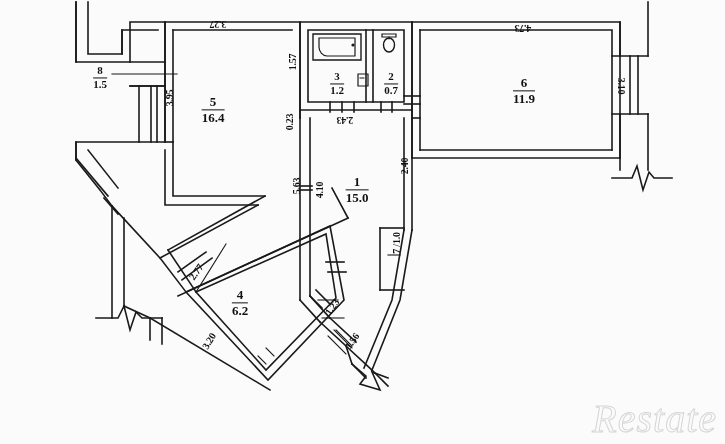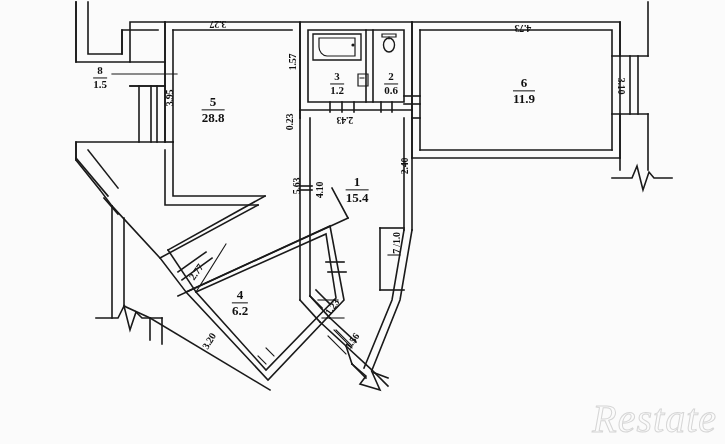--- a/index.html
+++ b/index.html
@@ -247,46 +247,46 @@
       <path d="M328 336 L346 354" stroke-width="1.1"></path>
       <path d="M334 330 L352 348" stroke-width="1.1"></path>
     </g>
 
     <path d="M76 2 L76 62"></path>
   </g>
 </svg>
 
 <div class="room-label" id="lbl-5" style="left: 213px; top: 110px; transform: translate(-50%, -50%);">
   <span class="num">5</span>
-  <span class="area">28.8</span>
+  <span class="area">16.4</span>
 </div>
 
 <div class="room-label small" id="lbl-8" style="left: 100px; top: 78px; transform: translate(-50%, -50%);">
   <span class="num">8</span>
   <span class="area">1.5</span>
 </div>
 
 <div class="room-label small" id="lbl-3" style="left: 337px; top: 84px; transform: translate(-50%, -50%);">
   <span class="num">3</span>
   <span class="area">1.2</span>
 </div>
 
 <div class="room-label small" id="lbl-2" style="left: 391px; top: 84px; transform: translate(-50%, -50%);">
   <span class="num">2</span>
-  <span class="area">0.6</span>
+  <span class="area">0.7</span>
 </div>
 
 <div class="room-label" id="lbl-6" style="left: 524px; top: 91px; transform: translate(-50%, -50%);">
   <span class="num">6</span>
   <span class="area">11.9</span>
 </div>
 
 <div class="room-label" id="lbl-1" style="left: 357px; top: 190px; transform: translate(-50%, -50%);">
   <span class="num">1</span>
-  <span class="area">15.4</span>
+  <span class="area">15.0</span>
 </div>
 
 <div class="room-label" id="lbl-4" style="left: 240px; top: 303px; transform: translate(-50%, -50%);">
   <span class="num">4</span>
   <span class="area">6.2</span>
 </div>
 
 <div class="dim" id="d0" style="left: 218px; top: 24px; transform: translate(-50%, -50%) rotate(180deg);">3.27</div>
 <div class="dim" id="d1" style="left: 523px; top: 28px; transform: translate(-50%, -50%) rotate(180deg);">4.73</div>
 <div class="dim" id="d2" style="left: 621px; top: 86px; transform: translate(-50%, -50%) rotate(90deg);">3.10</div>

